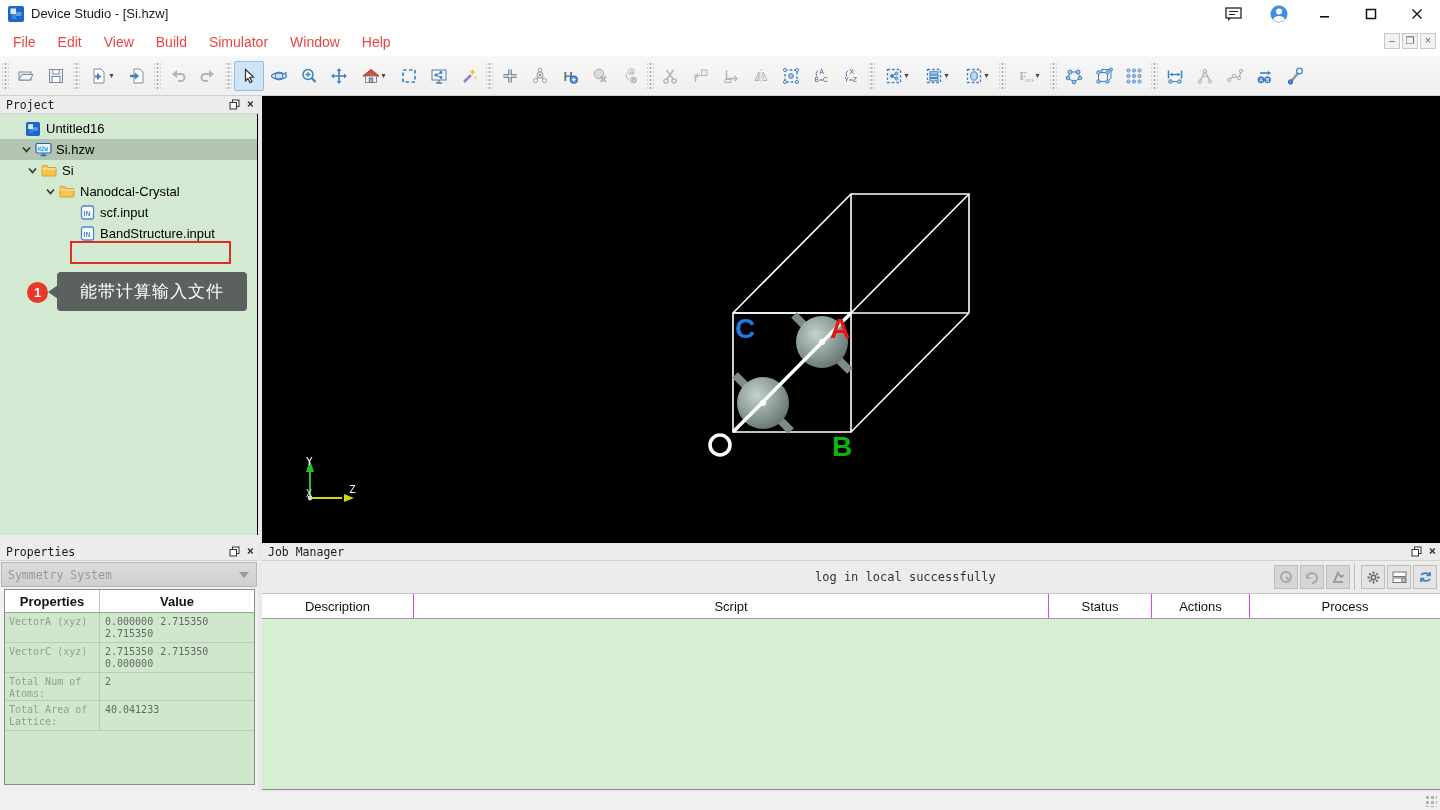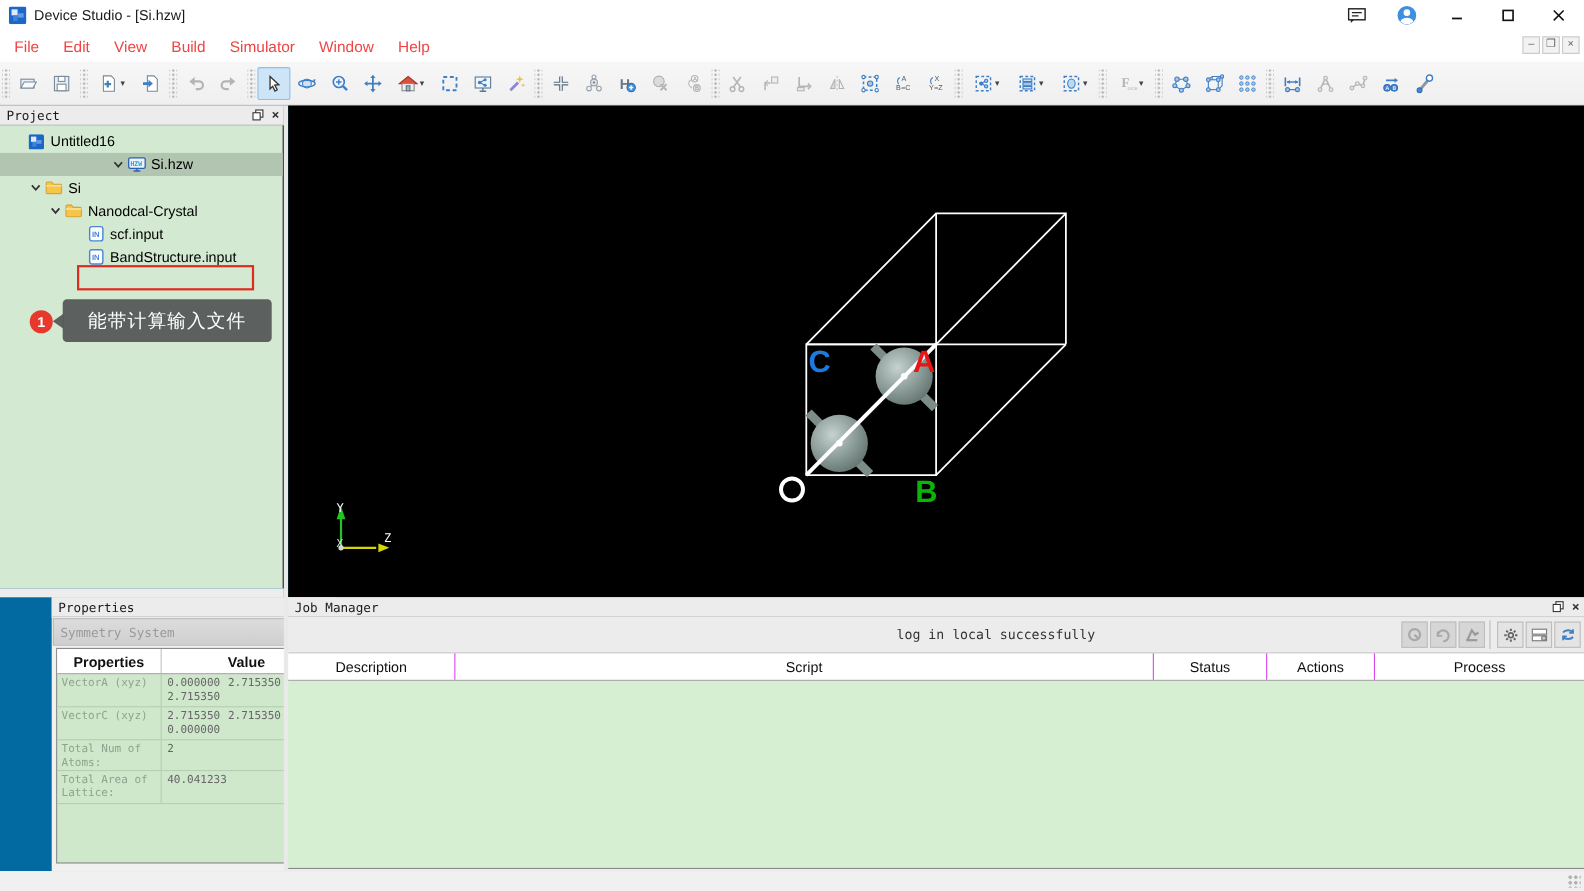--- a/index.html
+++ b/index.html
@@ -66,21 +66,21 @@
   .callout { position:absolute; left:57px; top:158px; width:190px; height:39px;
              background:rgba(85,89,88,.95); border-radius:4px; color:#fff; font-size:17px;
              display:flex; align-items:center; justify-content:center; letter-spacing:1px; }
   .callout:before { content:""; position:absolute; left:-9px; top:13px; border:7px solid transparent;
                     border-right:10px solid rgba(85,89,88,.95); border-left:none; }
 
   
   .hsplit { position:absolute; left:0; top:439px; width:258px; height:8px; background:#ededed; }
 
   
-  .prop-panel { position:absolute; left:0; top:447px; width:258px; height:249px; background:#f0f0f0;margin-left:47px; }
+  .prop-panel { position:absolute; left:0; top:447px; width:258px; height:249px; background:#f0f0f0; }
   .sym-select { position:absolute; left:1px; top:19px; width:256px; height:25px;
                 background:linear-gradient(#dcdcdc,#cfcfcf); border:1px solid #b5b5b5;
                 font-family:"DejaVu Sans Mono", monospace; font-size:11.5px; color:#9a9a9a;
                 padding:5px 0 0 6px; }
   .sym-select .arr { position:absolute; right:7px; top:9px; width:0; height:0;
                      border:5px solid transparent; border-top:6px solid #9a9a9a; }
   .prop-table { position:absolute; left:4px; top:46px; width:251px; height:196px;
                 background:#cfe8cc; border:1px solid #8a8a8a; }
   .pt-head { display:flex; height:23px; background:#fff; border-bottom:1px solid #9e9e9e;
              font-size:13px; font-weight:bold; color:#111; }
@@ -518,21 +518,21 @@
               <svg width="14" height="14" viewBox="0 0 16 16">
                 <rect width="16" height="16" rx="2" fill="#1d66c9"></rect>
                 <rect x="2.5" y="2.5" width="5.5" height="5.5" fill="#dceafc"></rect>
                 <rect x="8" y="6" width="5.5" height="4" fill="#5f9be0"></rect>
                 <rect x="4" y="8" width="4" height="5" fill="#3f84d6"></rect>
               </svg>
             </span>
           <span>Untitled16</span>
         </div>
 
-        <div class="trow sel" style="padding-left:18px;justify-content:center;">
+        <div class="trow sel" style="padding-left:18px;">
           <span class="chev">
               <svg width="11" height="11" viewBox="0 0 11 11">
                 <path d="M2 3.5 l3.5 4 3.5 -4" fill="none" stroke="#333" stroke-width="1.6"></path>
               </svg>
             </span>
           <span class="ticon">
               <svg width="17" height="15" viewBox="0 0 17 15">
                 <rect x="1" y="1.5" width="15" height="9.5" rx="1.5" fill="#eaf2ff" stroke="#2b5fb0" stroke-width="1.2"></rect>
                 <text x="2.6" y="9" font-size="5.8" font-weight="bold" fill="#1ba8c4" font-family="DejaVu Sans Mono, monospace">HZW</text>
                 <path d="M5.5 13.5 h6" stroke="#2b5fb0" stroke-width="1.4"></path>

